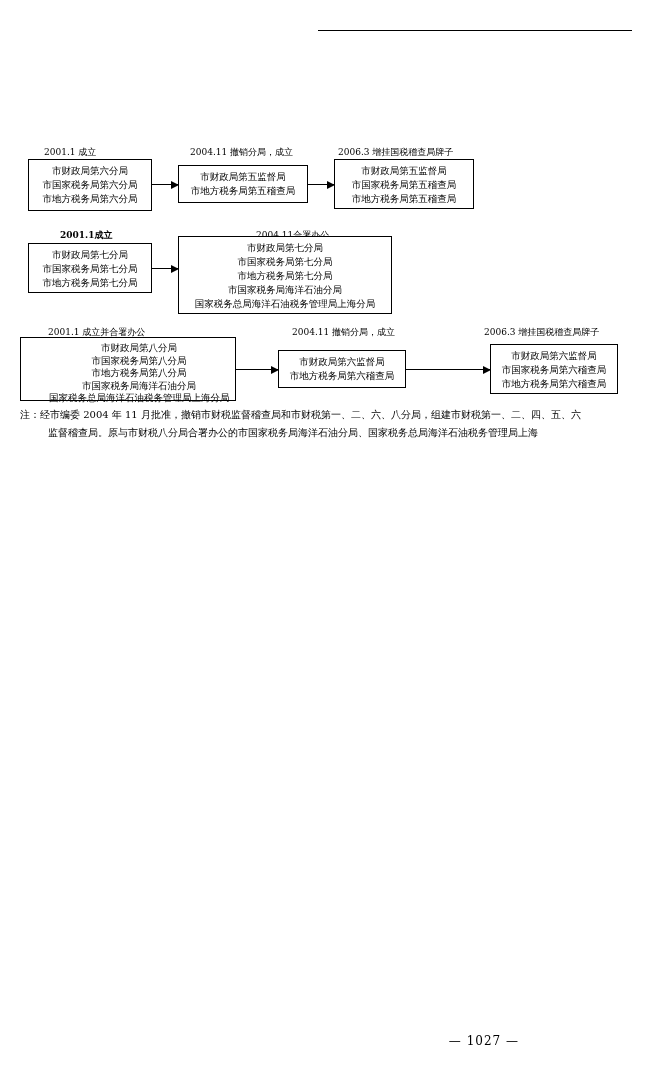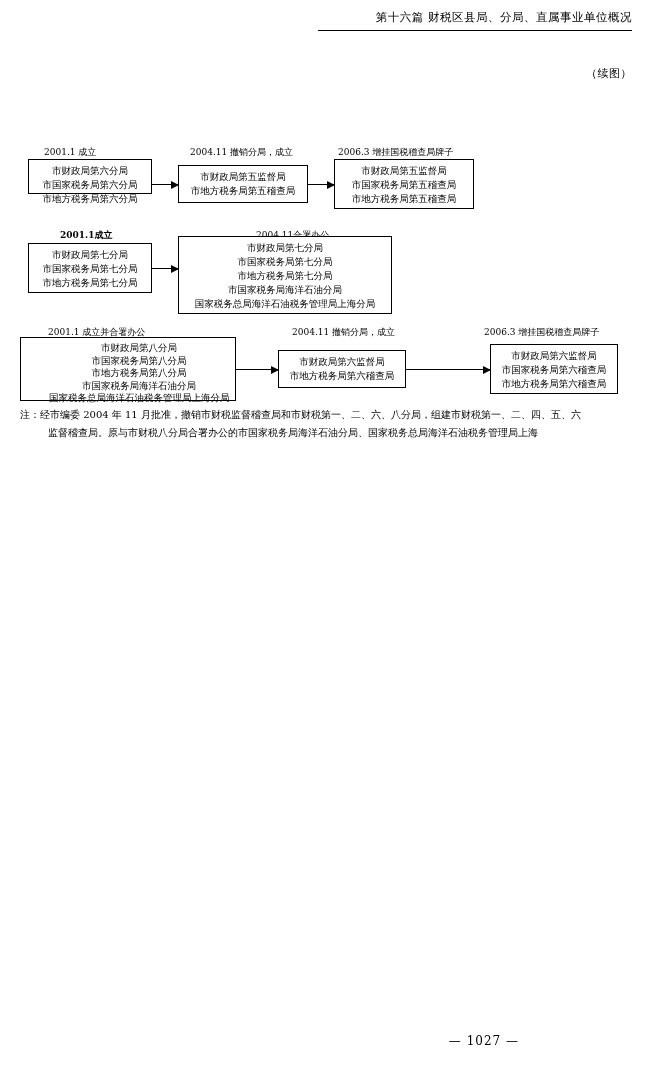--- a/index.html
+++ b/index.html
@@ -127,32 +127,30 @@
     box-sizing: border-box;
     font-size: 12px;
     letter-spacing: 1px;
   }
 </style>
 </head>
 <body>
 
 <div class="page">
 
-  <div class="header">第十六篇    财税区县局、分局、直属事业单位概况</div>
   <div class="header-rule"></div>
 
-  <div class="continued">（续图）</div>
 
   <div class="diagram">
 
     <div class="cap" style="left:44px; top:146px;">2001.1 成立</div>
     <div class="cap" style="left:190px; top:146px;">2004.11 撤销分局，成立</div>
     <div class="cap" style="left:338px; top:146px;">2006.3 增挂国税稽查局牌子</div>
 
-    <div class="box" style="left:28px; top:159px; width:124px; height:35px;">
+    <div class="box" style="left:28px; top:159px; width:124px; height:52px;">
       <div>市财政局第六分局</div>
       <div>市国家税务局第六分局</div>
       <div>市地方税务局第六分局</div>
     </div>
     <div class="box" style="left:178px; top:165px; width:130px; height:38px;">
       <div>市财政局第五监督局</div>
       <div>市地方税务局第五稽查局</div>
     </div>
     <div class="box" style="left:334px; top:159px; width:140px; height:50px;">
       <div>市财政局第五监督局</div>

